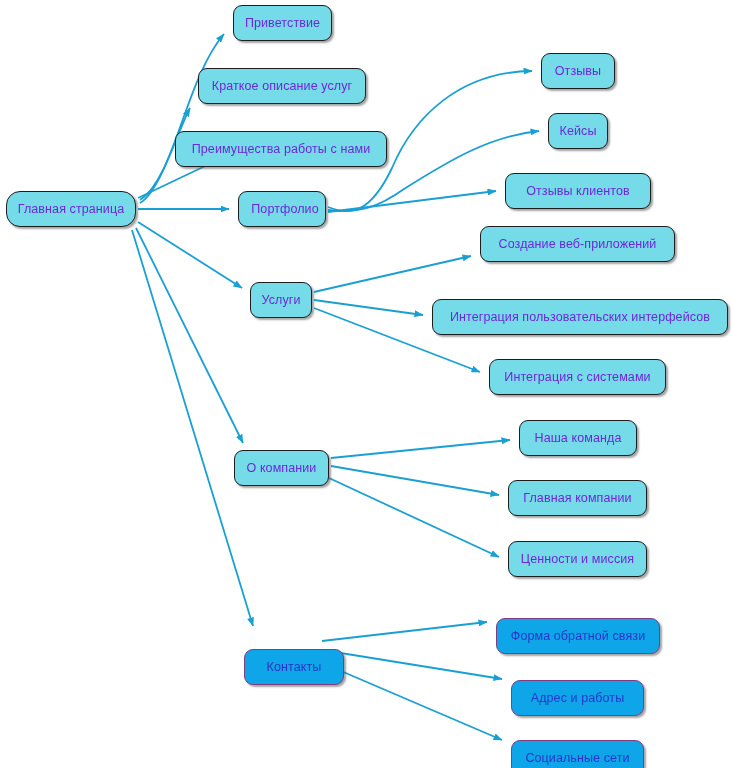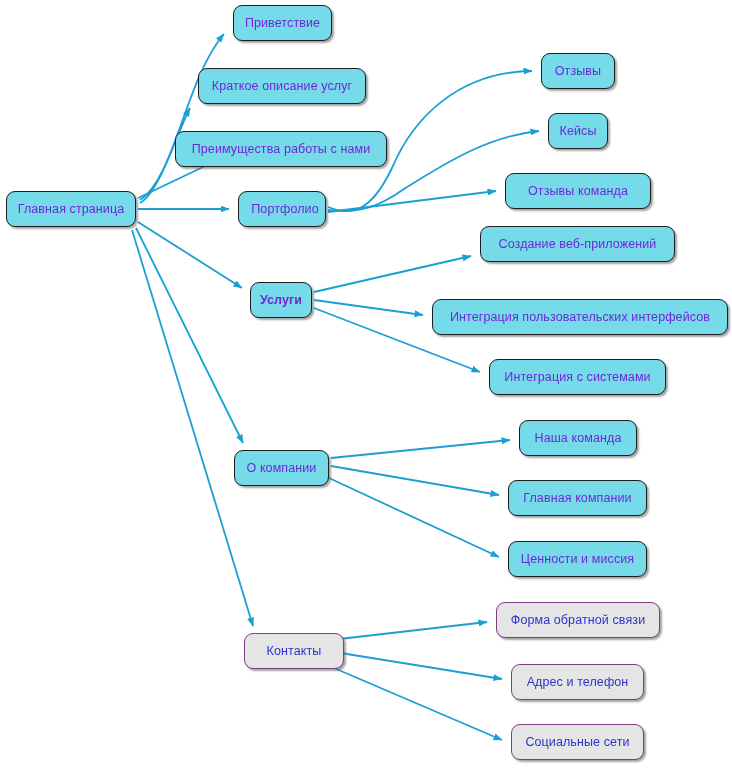--- a/index.html
+++ b/index.html
@@ -38,23 +38,24 @@
     line-height: 1;
     white-space: nowrap;
     letter-spacing: 0.1px;
   }
   .node.cyan {
     background: #76dbe8;
     border-color: #1d1d1d;
     color: #6d28d9;
   }
   .node.pink {
-    background: #e5e5e5;
+    background: #0ea5e9;
     border-color: #7d3f82;
     color: #2a35c8;
+    margin-top: 16px;
   }
   .node-label {
     pointer-events: none;
   }
 </style>
 </head>
 <body>
 
 <div id="canvas">
 
@@ -81,21 +82,21 @@
         <path d="M 331 458 L 510 440" fill="none" stroke="#1a9fd4" stroke-width="1.8" marker-end="url(#arrowhead)"></path>
         <path d="M 331 466 L 499 495" fill="none" stroke="#1a9fd4" stroke-width="1.8" marker-end="url(#arrowhead)"></path>
         <path d="M 329 478 L 499 557" fill="none" stroke="#1a9fd4" stroke-width="1.8" marker-end="url(#arrowhead)"></path>
         <path d="M 322 641 L 487 622" fill="none" stroke="#1a9fd4" stroke-width="1.8" marker-end="url(#arrowhead)"></path>
         <path d="M 322 650 L 502 679" fill="none" stroke="#1a9fd4" stroke-width="1.8" marker-end="url(#arrowhead)"></path>
         <path d="M 320 662 L 502 740" fill="none" stroke="#1a9fd4" stroke-width="1.8" marker-end="url(#arrowhead)"></path>
       </g>
   </svg>
 
   <div id="nodes-group">
-      <div class="node cyan" style="left: 6px; top: 191px; width: 130px; height: 36px;">
+      <div class="node cyan" style="left: 6px; top: 191px; width: 130px; height: 36px; border-radius: 14px;">
         <span class="node-label">Главная страница</span>
       </div>
       <div class="node cyan" style="left: 233px; top: 5px; width: 99px; height: 36px;">
         <span class="node-label">Приветствие</span>
       </div>
       <div class="node cyan" style="left: 198px; top: 68px; width: 168px; height: 36px;">
         <span class="node-label">Краткое описание услуг</span>
       </div>
       <div class="node cyan" style="left: 175px; top: 131px; width: 212px; height: 36px;">
         <span class="node-label">Преимущества работы с нами</span>
@@ -103,23 +104,23 @@
       <div class="node cyan" style="left: 238px; top: 191px; width: 88px; height: 36px; padding-left: 6px;">
         <span class="node-label">Портфолио</span>
       </div>
       <div class="node cyan" style="left: 541px; top: 53px; width: 74px; height: 36px;">
         <span class="node-label">Отзывы</span>
       </div>
       <div class="node cyan" style="left: 548px; top: 113px; width: 60px; height: 36px;">
         <span class="node-label">Кейсы</span>
       </div>
       <div class="node cyan" style="left: 505px; top: 173px; width: 146px; height: 36px;">
-        <span class="node-label">Отзывы команда</span>
+        <span class="node-label">Отзывы клиентов</span>
       </div>
-      <div class="node cyan" style="left: 250px; top: 282px; width: 62px; height: 36px; font-weight: bold;">
+      <div class="node cyan" style="left: 250px; top: 282px; width: 62px; height: 36px;">
         <span class="node-label">Услуги</span>
       </div>
       <div class="node cyan" style="left: 480px; top: 226px; width: 195px; height: 36px;">
         <span class="node-label">Создание веб-приложений</span>
       </div>
       <div class="node cyan" style="left: 432px; top: 299px; width: 296px; height: 36px;">
         <span class="node-label">Интеграция пользовательских интерфейсов</span>
       </div>
       <div class="node cyan" style="left: 489px; top: 359px; width: 177px; height: 36px;">
         <span class="node-label">Интеграция с системами</span>
@@ -136,20 +137,20 @@
       <div class="node cyan" style="left: 508px; top: 541px; width: 139px; height: 36px;">
         <span class="node-label">Ценности и миссия</span>
       </div>
       <div class="node pink" style="left: 244px; top: 633px; width: 100px; height: 36px;">
         <span class="node-label">Контакты</span>
       </div>
       <div class="node pink" style="left: 496px; top: 602px; width: 164px; height: 36px;">
         <span class="node-label">Форма обратной связи</span>
       </div>
       <div class="node pink" style="left: 511px; top: 664px; width: 133px; height: 36px;">
-        <span class="node-label">Адрес и телефон</span>
+        <span class="node-label">Адрес и работы</span>
       </div>
       <div class="node pink" style="left: 511px; top: 724px; width: 133px; height: 36px;">
         <span class="node-label">Социальные сети</span>
       </div>
     </div>
 
 </div>
 
 </body></html>

